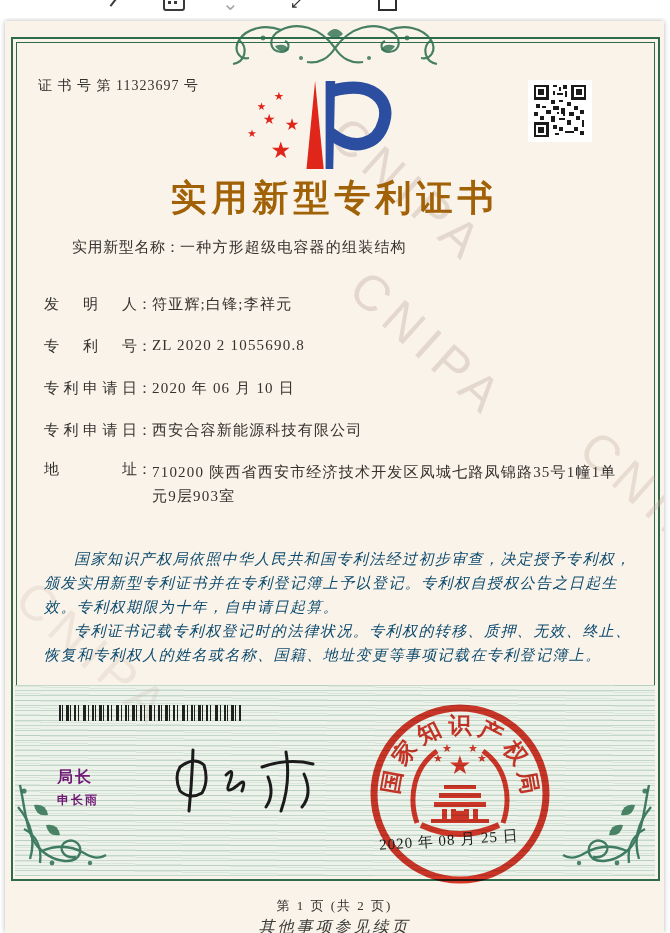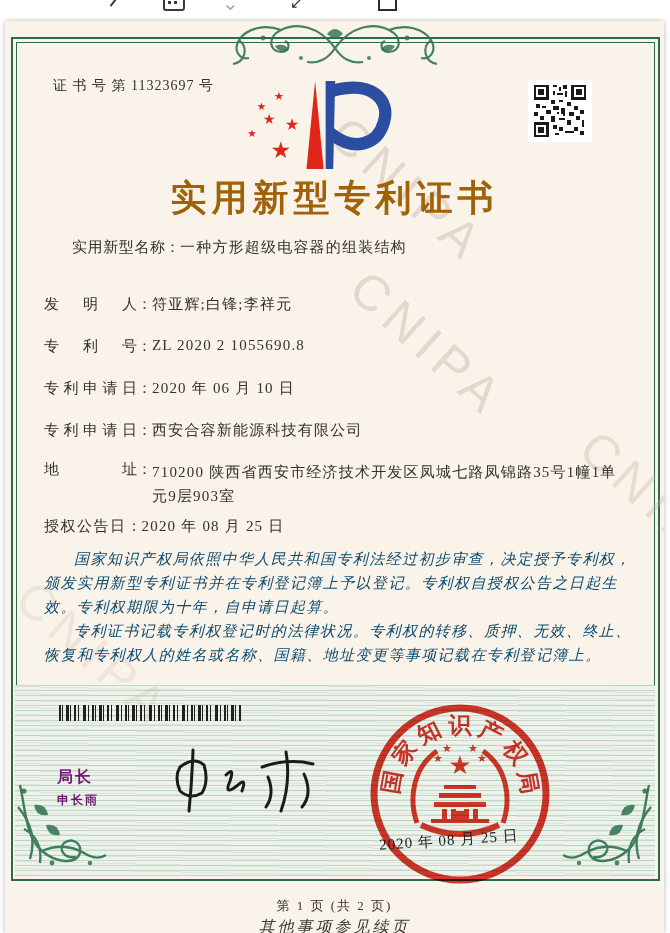--- a/index.html
+++ b/index.html
@@ -35,21 +35,21 @@
   }
   .watermark{
     position:absolute;font-family:"Liberation Sans",sans-serif;font-size:50px;letter-spacing:8px;
     color:rgba(196,176,164,.40);transform:rotate(42deg);transform-origin:left top;white-space:nowrap;z-index:1;
   }
   .wm1{left:352px;top:84px;}
   .wm2{left:372px;top:238px;}
   .wm3{left:602px;top:398px;color:rgba(196,176,164,.34);}
   .wm4{left:38px;top:548px;color:rgba(196,176,164,.22);}
 
-  .cert-no{position:absolute;left:48px;top:56px;font-size:14px;letter-spacing:1px;color:#33322f;z-index:2;}
+  .cert-no{position:absolute;left:33px;top:56px;font-size:14px;letter-spacing:1px;color:#33322f;z-index:2;}
   .logo{position:absolute;left:226px;top:56px;z-index:2;}
   .qr{position:absolute;left:523px;top:59px;width:64px;height:62px;background:#fff;padding:5px;box-sizing:border-box;z-index:2;}
   .title{
     position:absolute;left:0;top:153px;width:100%;text-align:center;
     font-size:36px;font-weight:bold;letter-spacing:5px;color:#a16207;z-index:2;
   }
   .fields{position:absolute;left:39px;top:0;width:600px;z-index:2;}
   .frow{position:absolute;left:0;font-size:15px;color:#33322f;}
   .flabel{display:inline-block;width:93px;text-align:justify;text-align-last:justify;vertical-align:top;}
   .fcolon{vertical-align:top;}
@@ -246,21 +246,20 @@
     <div class="frow r3">
       <span class="flabel">专利申请日</span><span class="fcolon">：</span><span class="fvalue">2020 年 06 月 10 日</span>
     </div>
     <div class="frow r4">
       <span class="flabel">专利申请日</span><span class="fcolon">：</span><span class="fvalue">西安合容新能源科技有限公司</span>
     </div>
     <div class="frow r5">
       <span class="flabel">地址</span><span class="fcolon">：</span><span class="fvalue wrap">710200 陕西省西安市经济技术开发区凤城七路凤锦路35号1幢1单元9层903室</span>
     </div>
     <div class="frow grant">
-      <span><span class="glabel">授权公告日</span><span>：</span><span class="fvalue">2020 年 08 月 25 日</span></span>
     </div>
   </div>
 
   <div class="paras">
     <p>国家知识产权局依照中华人民共和国专利法经过初步审查，决定授予专利权，颁发实用新型专利证书并在专利登记簿上予以登记。专利权自授权公告之日起生效。专利权期限为十年，自申请日起算。</p>
     <p>专利证书记载专利权登记时的法律状况。专利权的转移、质押、无效、终止、恢复和专利权人的姓名或名称、国籍、地址变更等事项记载在专利登记簿上。</p>
   </div>
 
   <div class="barcode"></div>
 

